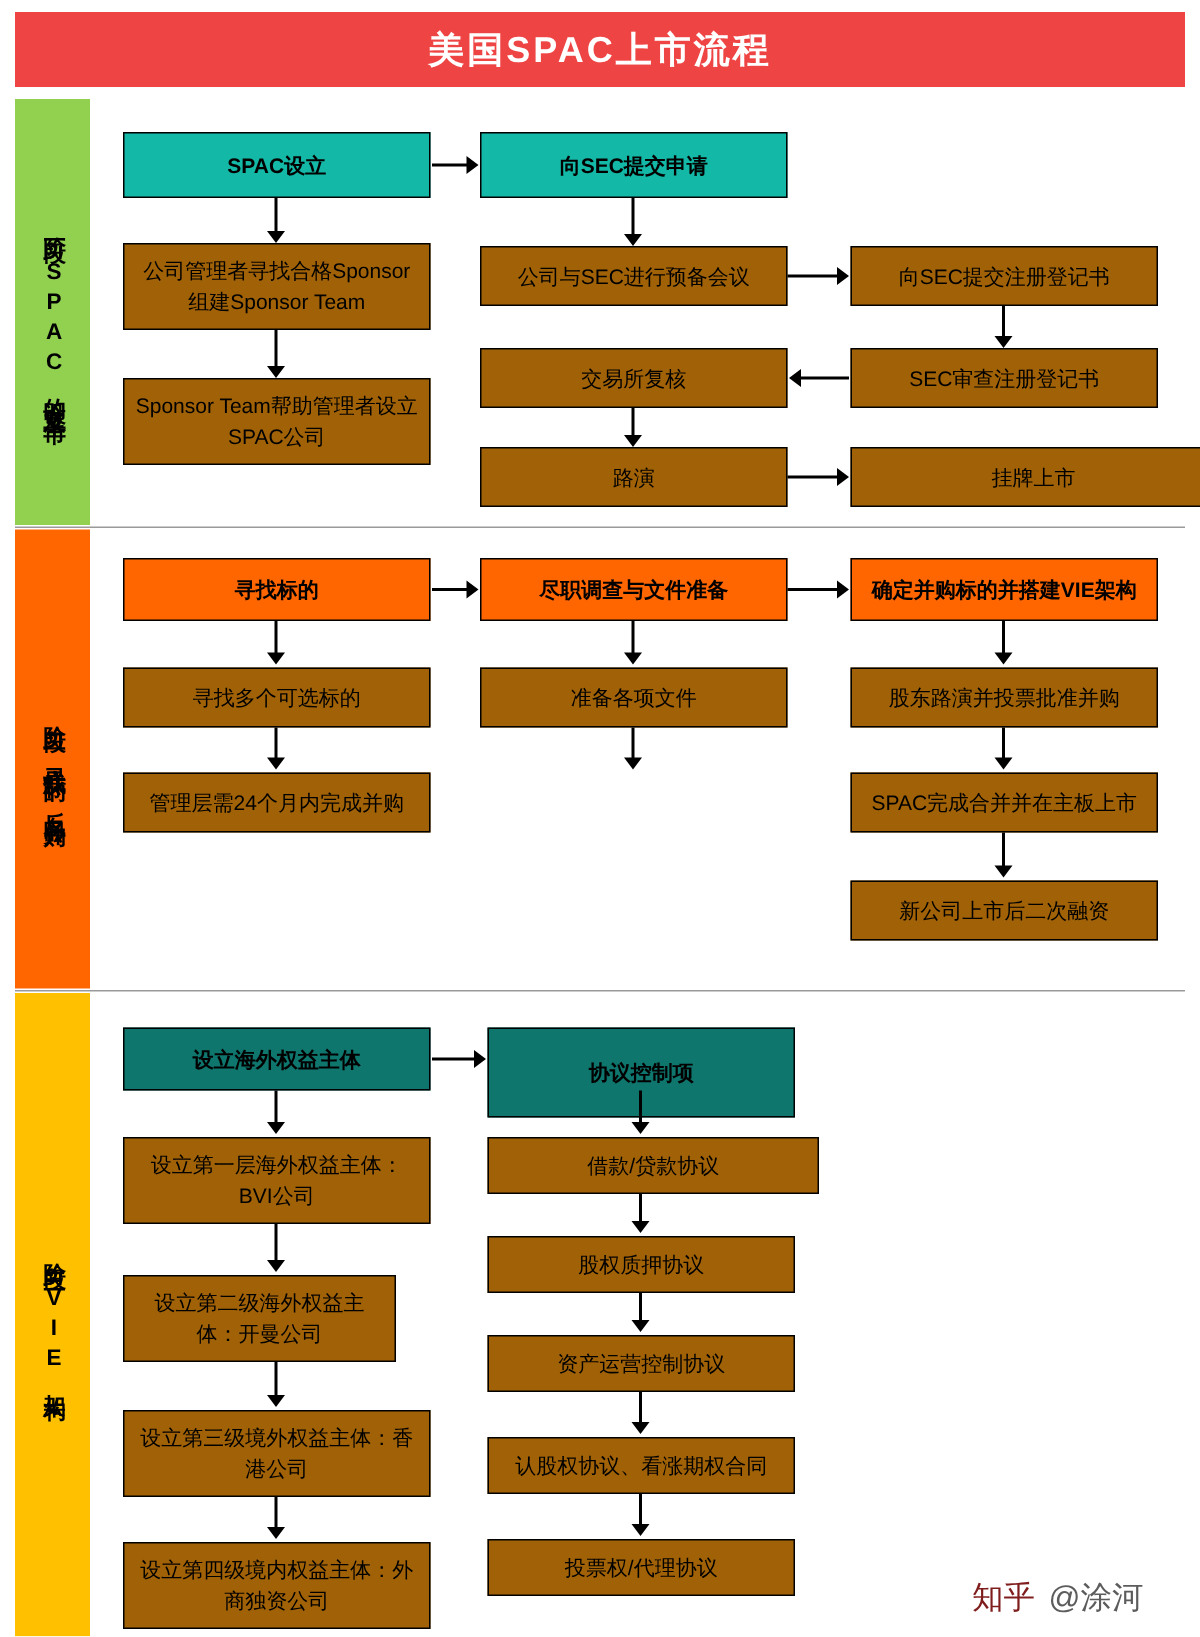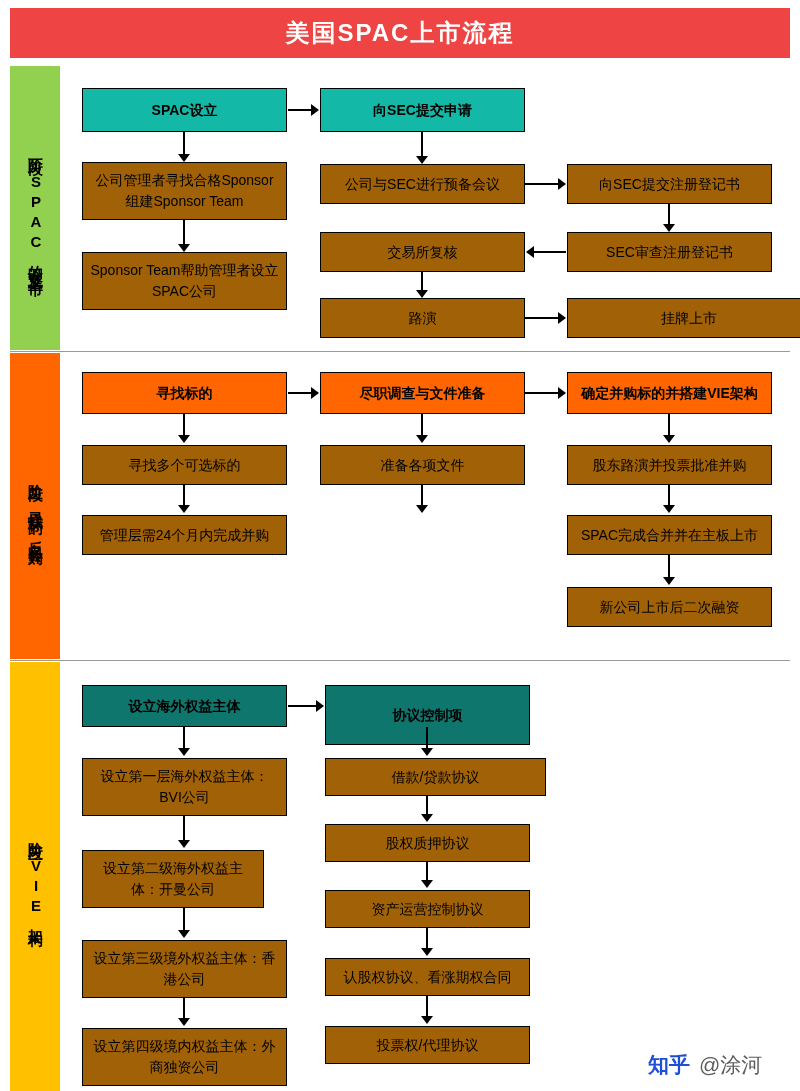--- a/index.html
+++ b/index.html
@@ -28,21 +28,21 @@
   .a.r{height:12px}
   .a.r::before{content:"";position:absolute;top:5px;left:0;right:7px;height:2px;background:#000}
   .a.r::after{content:"";position:absolute;top:0;right:0;width:0;height:0;
               border-top:6px solid transparent;border-bottom:6px solid transparent;border-left:8px solid #000}
   .a.l{height:12px}
   .a.l::before{content:"";position:absolute;top:5px;left:7px;right:0;height:2px;background:#000}
   .a.l::after{content:"";position:absolute;top:0;left:0;width:0;height:0;
               border-top:6px solid transparent;border-bottom:6px solid transparent;border-right:8px solid #000}
   .watermark{position:absolute;left:634px;top:1044px;display:flex;align-items:center;gap:9px;
              background:#fff;border-radius:6px;padding:7px 14px;font-size:21px}
-  .wm-brand{font-weight:bold;color:#1d4ed8}
+  .wm-brand{font-weight:normal;color:#7f1d1d}
   .wm-handle{color:#5c5c5c}
 </style>
 </head>
 <body>
 
 <div class="canvas">
 
   <div class="title-bar">美国SPAC上市流程</div>
 
   <div class="band band1">

